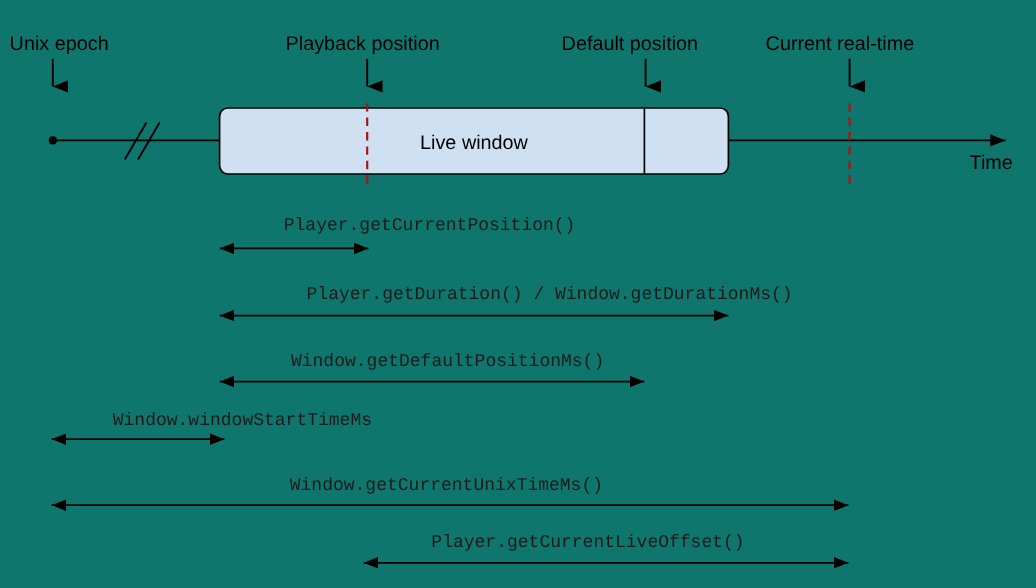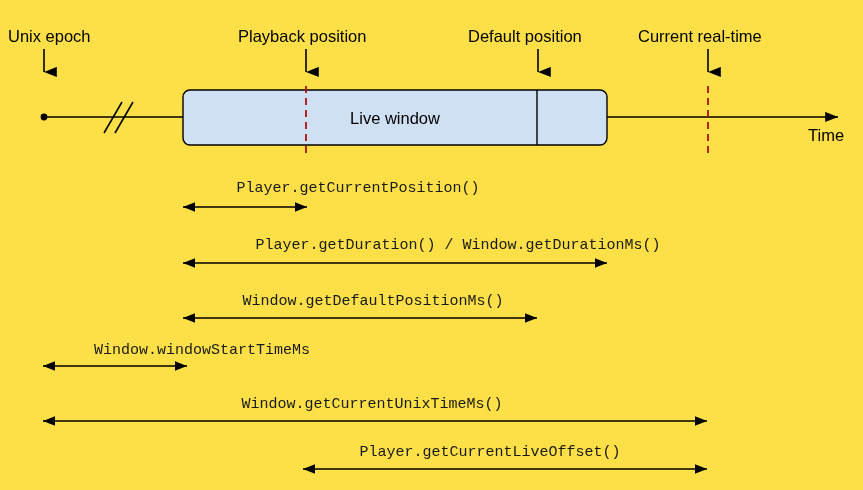--- a/index.html
+++ b/index.html
@@ -11,21 +11,21 @@
     width: 863px;
     height: 490px;
     font-family: "Liberation Sans", sans-serif;
     color: #000000;
     overflow: hidden;
   }
   #diagram-root {
     position: relative;
     width: 863px;
     height: 490px;
-    background: #fde047;
+    background: #0f766e;
   }
   svg.diagram-canvas {
     position: absolute;
     top: 0;
     left: 0;
     width: 863px;
     height: 490px;
   }
   .sans-label {
     font-family: "Liberation Sans", sans-serif;

